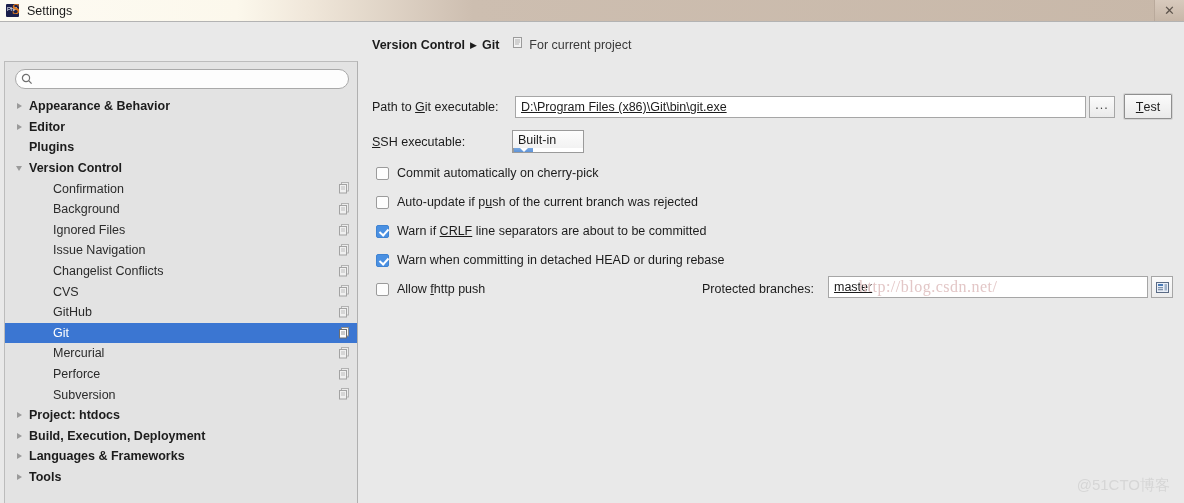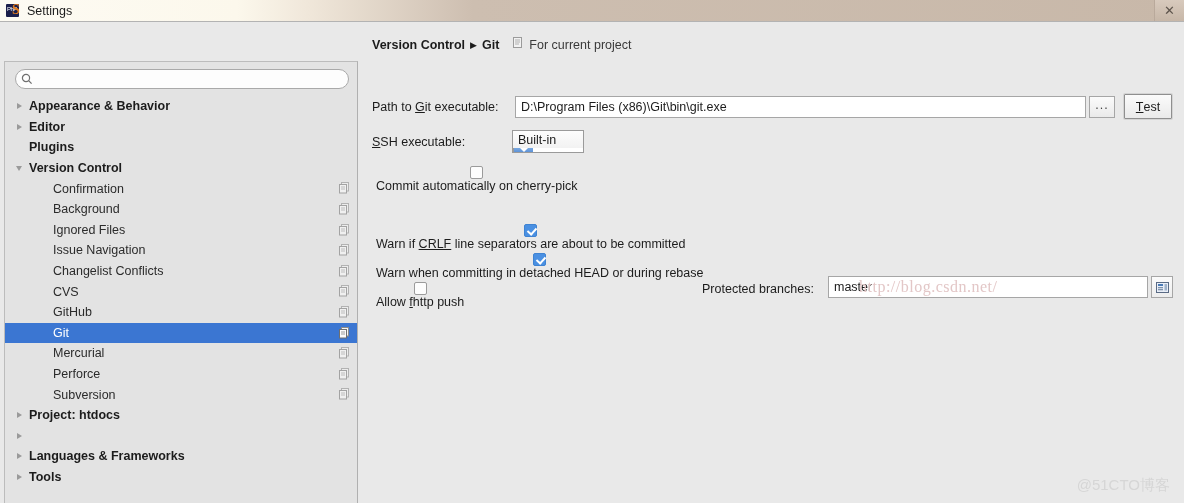--- a/index.html
+++ b/index.html
@@ -258,20 +258,21 @@
   .txtfield {
     background: #ffffff;
     border: 1px solid #a6a6a6;
     box-sizing: border-box;
     height: 22px;
     display: flex;
     align-items: center;
     padding-left: 5px;
     font-size: 12.5px;
     color: #1c1c1c;
+    text-decoration: underline;
   }
   .btn {
     background: linear-gradient(to bottom, #fbfbfb, #eaeaea);
     border: 1px solid #a6a6a6;
     box-sizing: border-box;
     display: flex;
     align-items: center;
     justify-content: center;
     font-size: 12.5px;
     color: #1c1c1c;
@@ -318,21 +319,21 @@
     content: "";
     border-top: 4px solid #ffffff;
     border-left: 4px solid transparent;
     border-right: 4px solid transparent;
   }
 
   .cb-row {
     position: absolute;
     display: flex;
     align-items: center;
-    flex-direction: column;
+    gap: 8px;
   }
   .cbox {
     width: 13px; height: 13px;
     box-sizing: border-box;
     border: 1px solid #9b9b9b;
     background: #fdfdfd;
     border-radius: 2px;
     flex: 0 0 auto;
     position: relative;
   }
@@ -532,20 +533,21 @@
               <line x1="2" y1="5" x2="6" y2="5" stroke="#9d9d9d"></line>
               <line x1="2" y1="7" x2="6" y2="7" stroke="#9d9d9d"></line>
             </svg></span>
         </div>
         <div class="tree-row top">
           <span class="arrow right"></span>
           <span class="tree-label">Project: htdocs</span>
         </div>
         <div class="tree-row top">
           <span class="arrow right"></span>
+          <span class="tree-label">Build, Execution, Deployment</span>
         </div>
         <div class="tree-row top">
           <span class="arrow right"></span>
           <span class="tree-label">Languages &amp; Frameworks</span>
         </div>
         <div class="tree-row top">
           <span class="arrow right"></span>
           <span class="tree-label">Tools</span>
         </div>
       </div>
@@ -588,20 +590,24 @@
     <div class="combo" style="position:absolute; left:150px; top:105px;">
       <div class="combo-val">Built-in</div>
       <div class="combo-arrow"></div>
     </div>
 
     <div class="cb-row" style="left:14px; top:141px;">
       <span class="cbox"></span>
       <span class="cb-label"><span>Commit automatically on cherry-pick</span><span class="u"></span><span></span></span>
     </div>
 
+    <div class="cb-row" style="left:14px; top:170px;">
+      <span class="cbox"></span>
+      <span class="cb-label"><span>Auto-update if p</span><span class="u">u</span><span>sh of the current branch was rejected</span></span>
+    </div>
 
     <div class="cb-row" style="left:14px; top:199px;">
       <span class="cbox checked"></span>
       <span class="cb-label"><span>Warn if </span><span class="u">CRLF</span><span> line separators are about to be committed</span></span>
     </div>
 
     <div class="cb-row" style="left:14px; top:228px;">
       <span class="cbox checked"></span>
       <span class="cb-label"><span>Warn when committing in detached HEAD or during rebase</span><span class="u"></span><span></span></span>
     </div>

